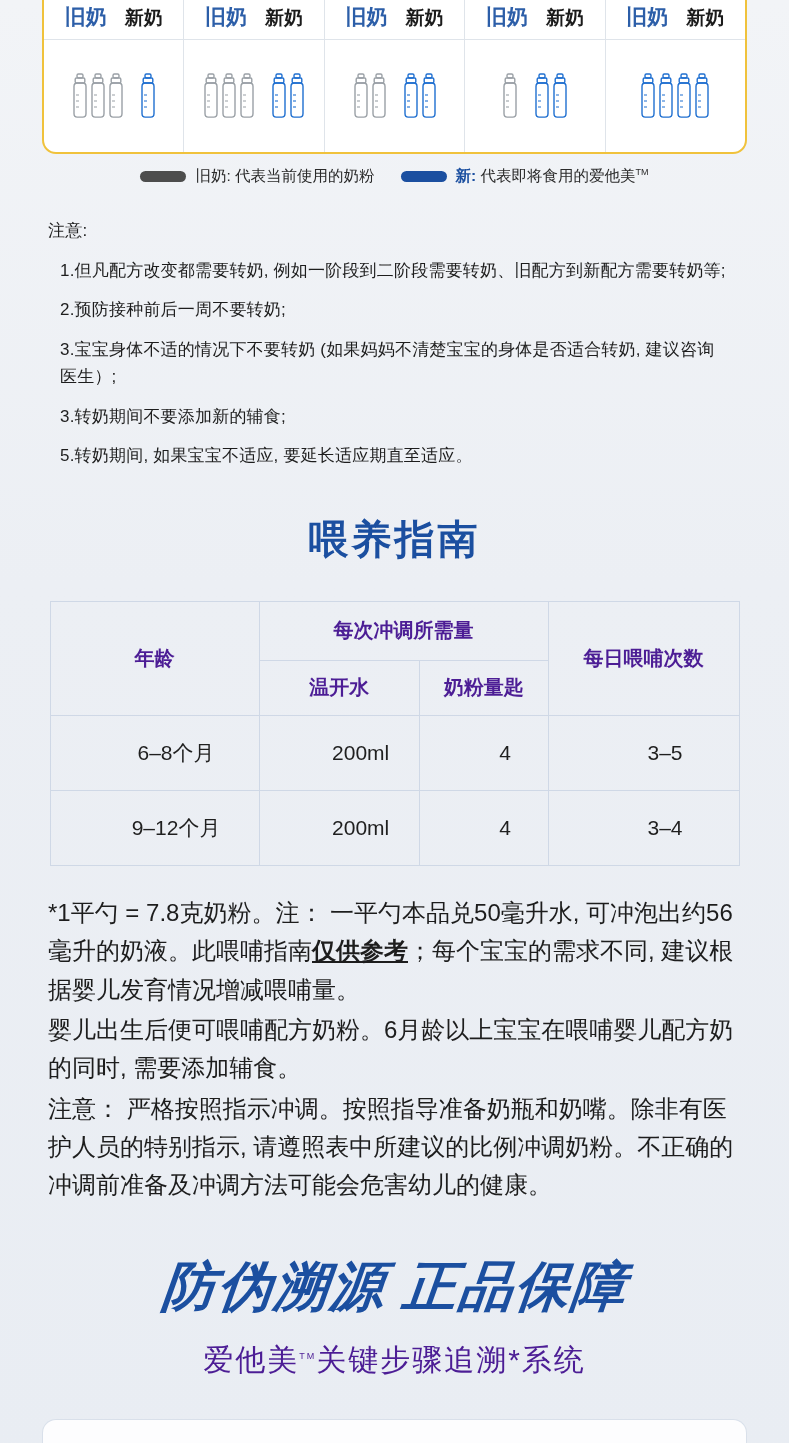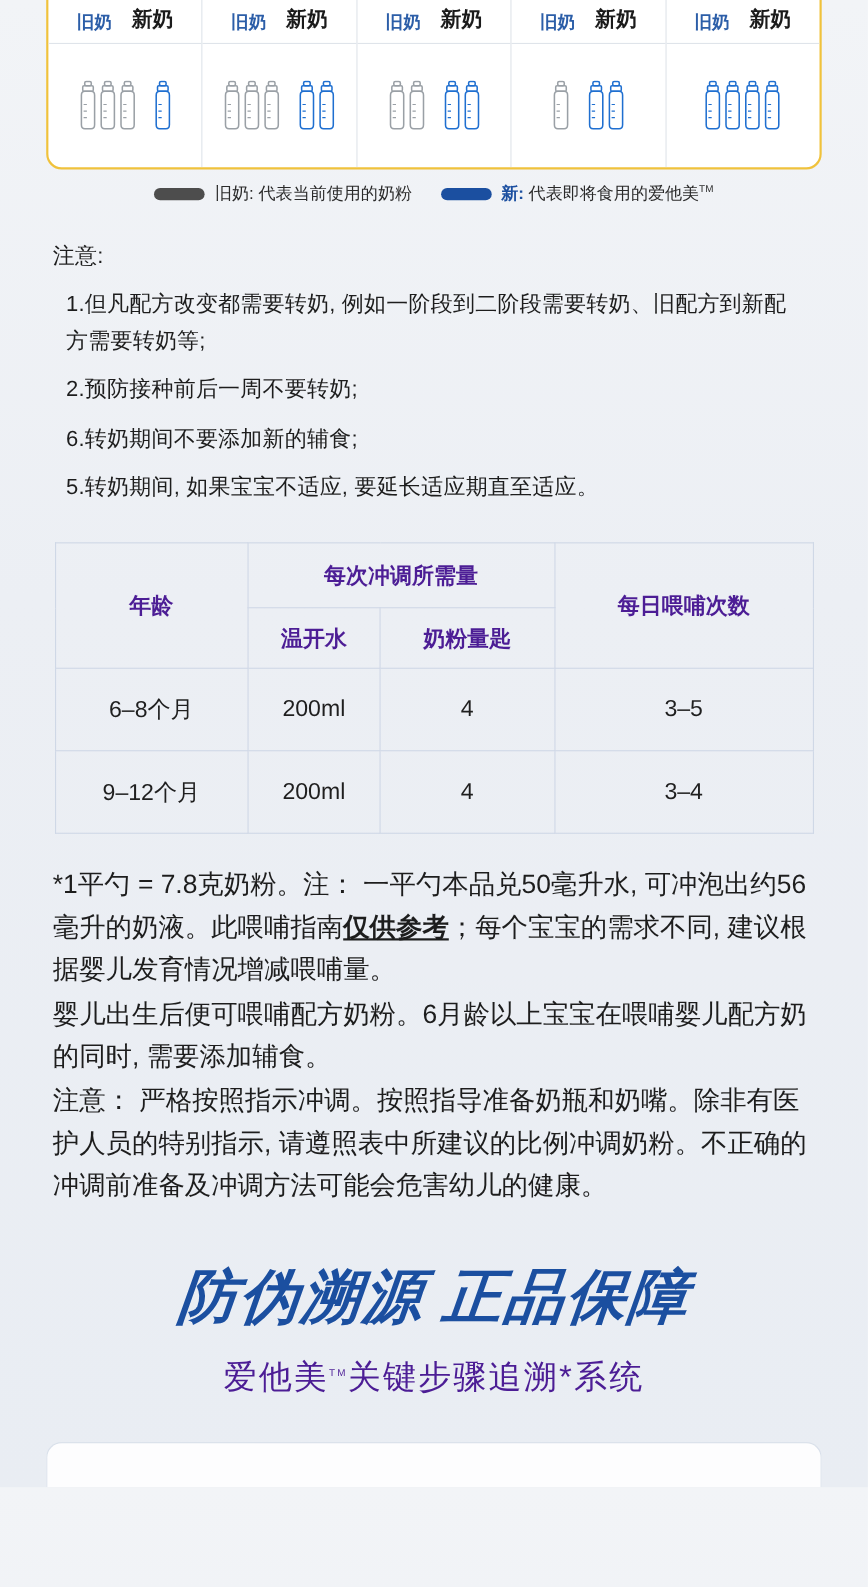--- a/index.html
+++ b/index.html
@@ -35,21 +35,21 @@
   .trans-head{
     height:84px;
     display:flex;
     align-items:flex-end;
     justify-content:center;
     gap:18px;
     padding-bottom:8px;
     box-sizing:border-box;
     border-bottom:1px solid #dfe4ea;
   }
-  .th-old{color:#2c5ea8;font-size:16px;font-weight:700;}
+  .th-old{color:#2c5ea8;font-size:21px;font-weight:700;}
   .th-new{color:#1b1b1b;font-size:19px;font-weight:700;}
   .trans-body{
     flex:1;
     display:flex;
     align-items:center;
     justify-content:center;
     gap:0px;
     padding:0 6px;
     box-sizing:border-box;
   }
@@ -70,21 +70,21 @@
   .pill{width:46px;height:11px;border-radius:7px;display:inline-block;}
   .pill-grey{background:#4d4d4d;}
   .pill-blue{background:#1b4fa0;}
   .legend-text{color:#2a2a2a;}
   .legend-text .hl{color:#1b4fa0;font-weight:700;}
   .sup{font-size:9px;vertical-align:super;}
 
   
   .notes{
     margin:30px 48px 0 48px;
-    font-size:20px;
+    font-size:17px;
     line-height:1.62;
     color:#1d1d1d;
     letter-spacing:.2px;
   }
   .notes .n-title{display:block;}
   .notes p{margin:12px;}
 
   
   .fg-title{
     text-align:center;
@@ -103,21 +103,21 @@
     color:#1f1f1f;
   }
   table.fg th,table.fg td{
     border:1px solid #cfd8e6;
     text-align:center;
     font-weight:400;
   }
   table.fg th{color:#4c1d95;font-weight:700;}
   .fg tr.head1 th{height:56px;}
   .fg tr.head2 th{height:52px;}
-  .fg tr.row td{height:72px;font-size:21px;}
+  .fg tr.row td{height:72px;font-size:21px;padding-left:44px;}
 
   
   .foot{
     margin:28px 48px 0 48px;
     font-size:24px;
     line-height:1.6;
     color:#1d1d1d;
   }
   .foot p{margin:0 0 2px 0;}
   .foot .u{font-weight:700;text-decoration:underline;}
@@ -387,24 +387,26 @@
     <div class="legend-item">
       <span class="pill pill-blue"></span>
       <span class="legend-text"><span class="hl">新: </span><span>代表即将食用的爱他美</span><span class="sup">TM</span></span>
     </div>
   </div>
 
   <div class="notes">
     <span class="n-title">注意:</span>
     <p>1.但凡配方改变都需要转奶, 例如一阶段到二阶段需要转奶、旧配方到新配方需要转奶等;</p>
     <p>2.预防接种前后一周不要转奶;</p>
-    <p>6.转奶期间不要添加新的辅食;</p>
+    <p>3.宝宝身体不适的情况下不要转奶 (如果妈妈不清楚宝宝的身体是否适合转奶, 建议咨询医生）;</p>
+    <p>3.转奶期间不要添加新的辅食;</p>
     <p>5.转奶期间, 如果宝宝不适应, 要延长适应期直至适应。</p>
   </div>
 
+  <div class="fg-title">喂养指南</div>
 
   <table class="fg">
     <tbody>
         <tr class="head1">
       <th rowspan="2">年龄</th>
       <th colspan="2">每次冲调所需量</th>
       <th rowspan="2">每日喂哺次数</th>
     </tr>
     <tr class="head2">
       <th>温开水</th>

